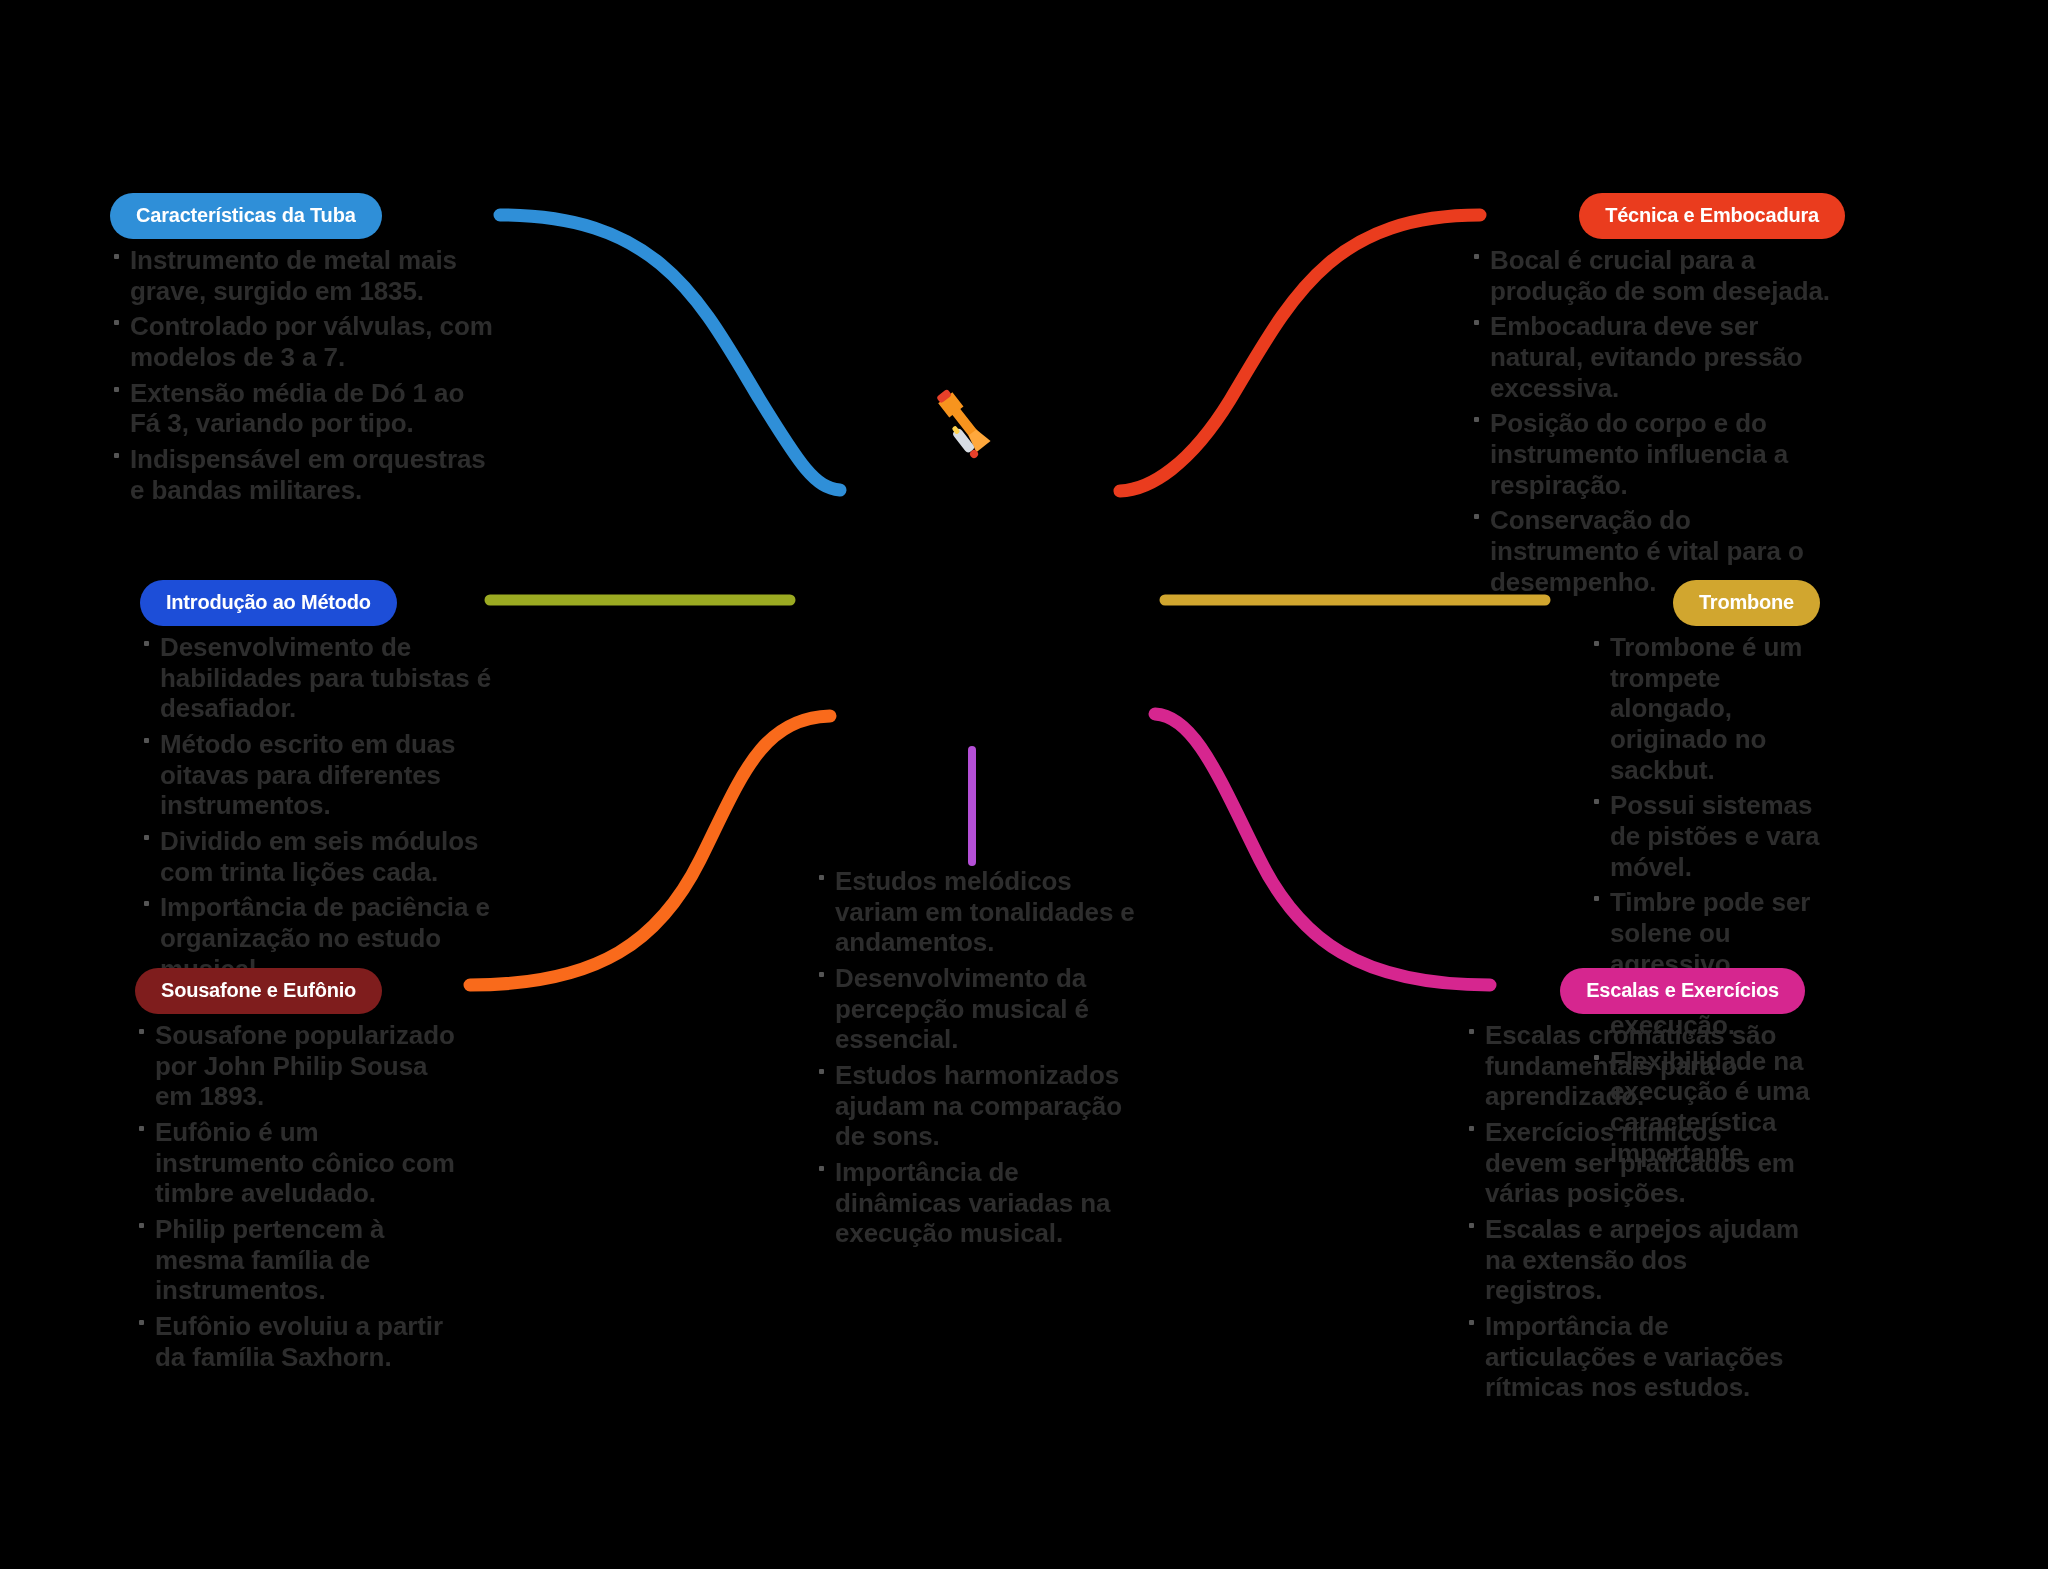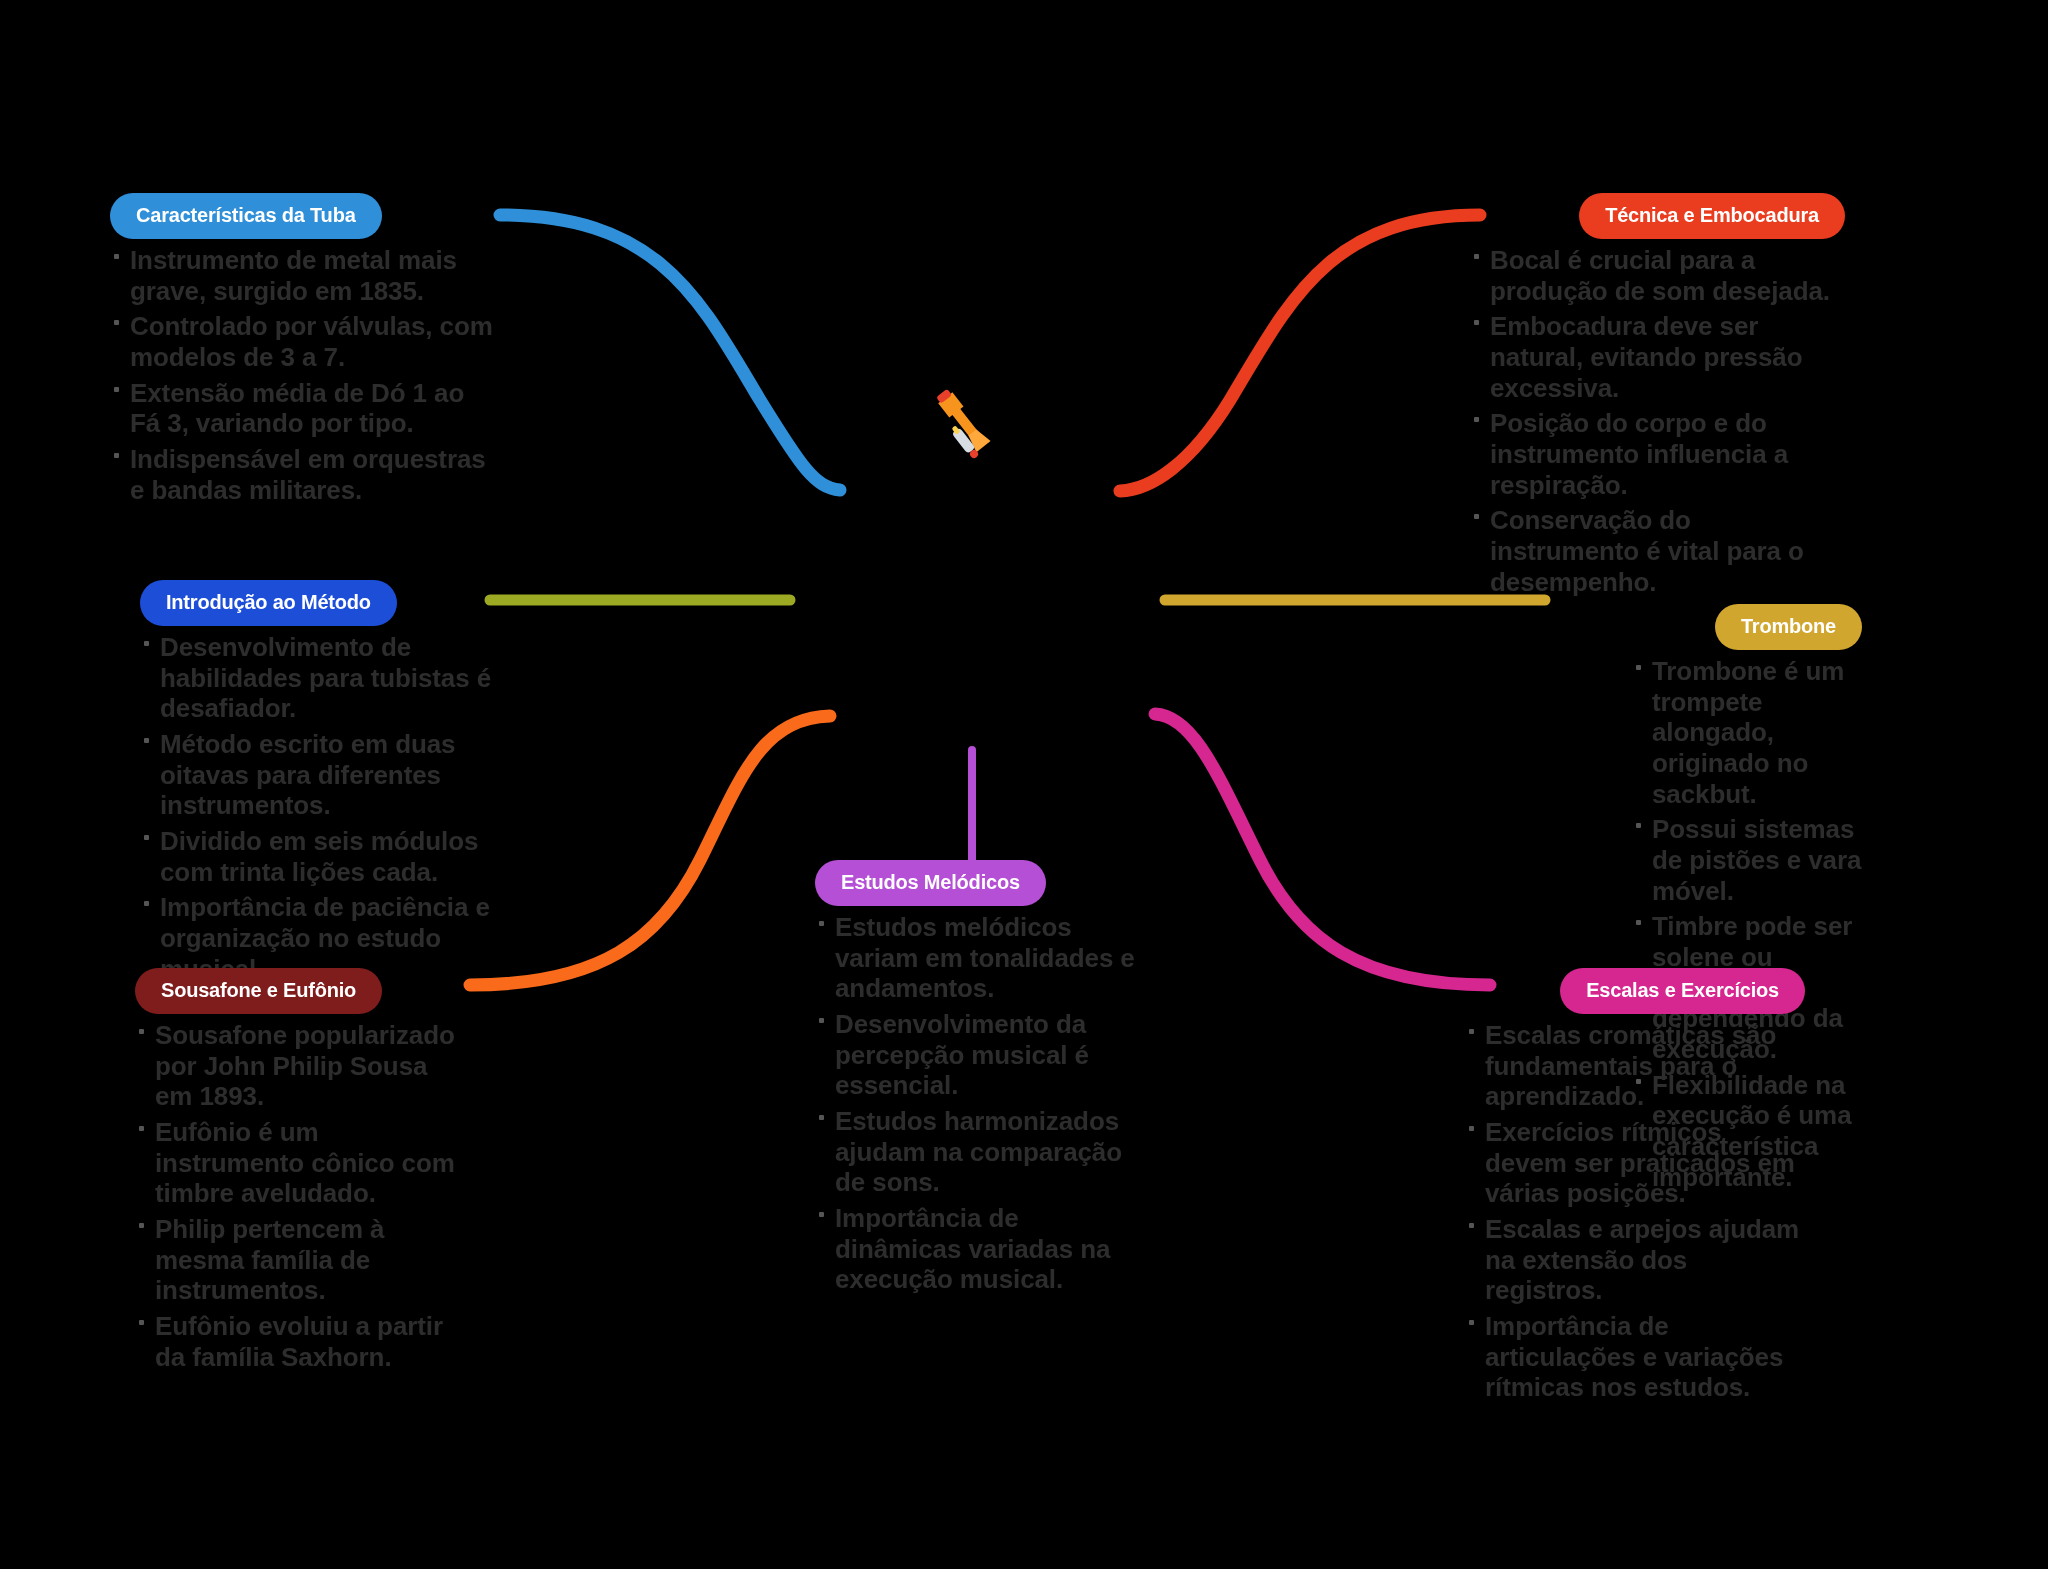--- a/index.html
+++ b/index.html
@@ -79,21 +79,21 @@
     width: 5px;
     height: 5px;
     background: #555555;
     border-radius: 1px;
   }
 
   
   #branch-caracteristicas { left: 110px;  top: 193px;  width: 390px; }
   #branch-tecnica         { left: 1470px; top: 193px;  width: 375px; }
   #branch-introducao      { left: 140px;  top: 580px;  width: 360px; }
-  #branch-trombone        { left: 1632px; top: 580px;  width: 230px; margin-top: 24px; }
+  #branch-trombone        { left: 1590px; top: 580px;  width: 230px; }
   #branch-sousafone       { left: 135px;  top: 968px;  width: 330px; }
   #branch-estudos         { left: 815px;  top: 860px;  width: 330px; }
   #branch-escalas         { left: 1465px; top: 968px;  width: 340px; }
 
   #branch-tecnica ul.bullets,
   #branch-trombone ul.bullets,
   #branch-escalas ul.bullets {
     margin-left: 0;
   }
 
@@ -194,23 +194,20 @@
     </div>
     <ul class="bullets">
       <li>Sousafone popularizado por John Philip Sousa em 1893.</li>
       <li>Eufônio é um instrumento cônico com timbre aveludado.</li>
       <li>Philip pertencem à mesma família de instrumentos.</li>
       <li>Eufônio evoluiu a partir da família Saxhorn.</li>
     </ul>
   </div>
 
   <div class="branch" id="branch-estudos">
-    <div class="pill-row">
-      <span class="pill" style="background-color: rgb(180, 79, 214);">Estudos Melódicos</span>
-    </div>
     <ul class="bullets">
       <li>Estudos melódicos variam em tonalidades e andamentos.</li>
       <li>Desenvolvimento da percepção musical é essencial.</li>
       <li>Estudos harmonizados ajudam na comparação de sons.</li>
       <li>Importância de dinâmicas variadas na execução musical.</li>
     </ul>
   </div>
 
   <div class="branch" id="branch-escalas">
     <div class="pill-row right">

